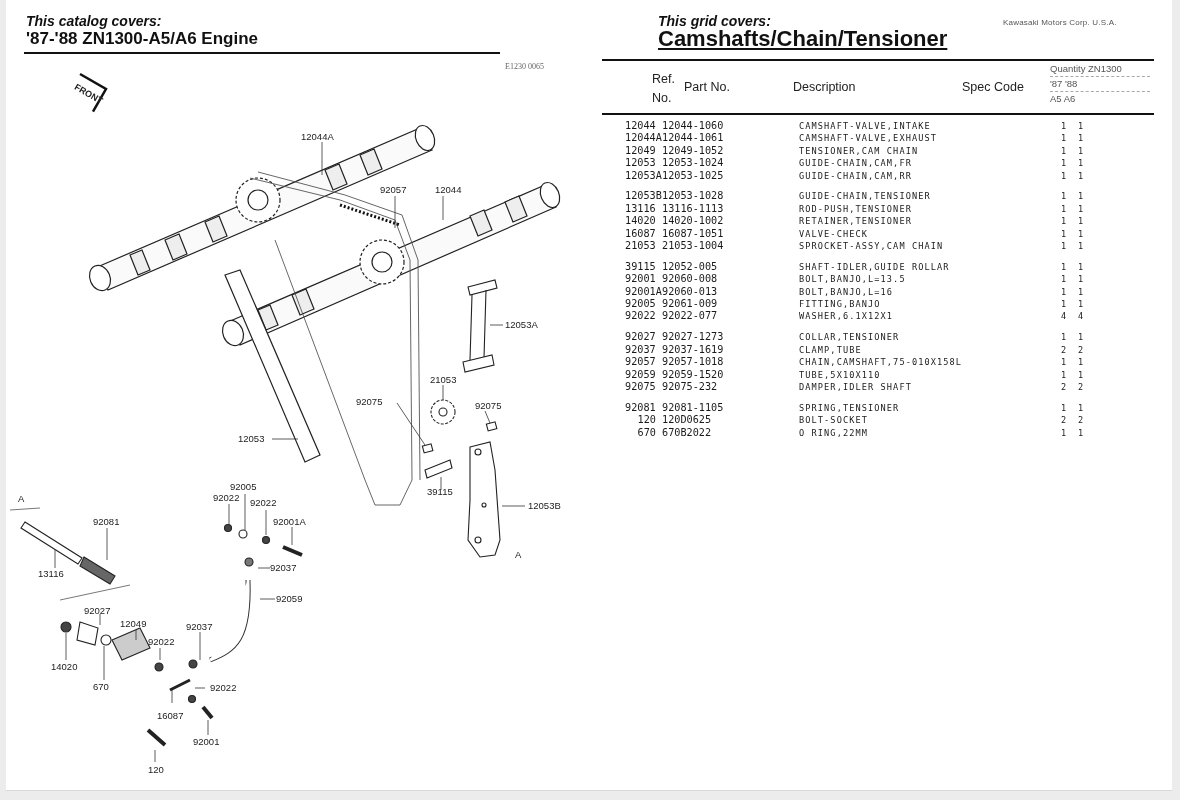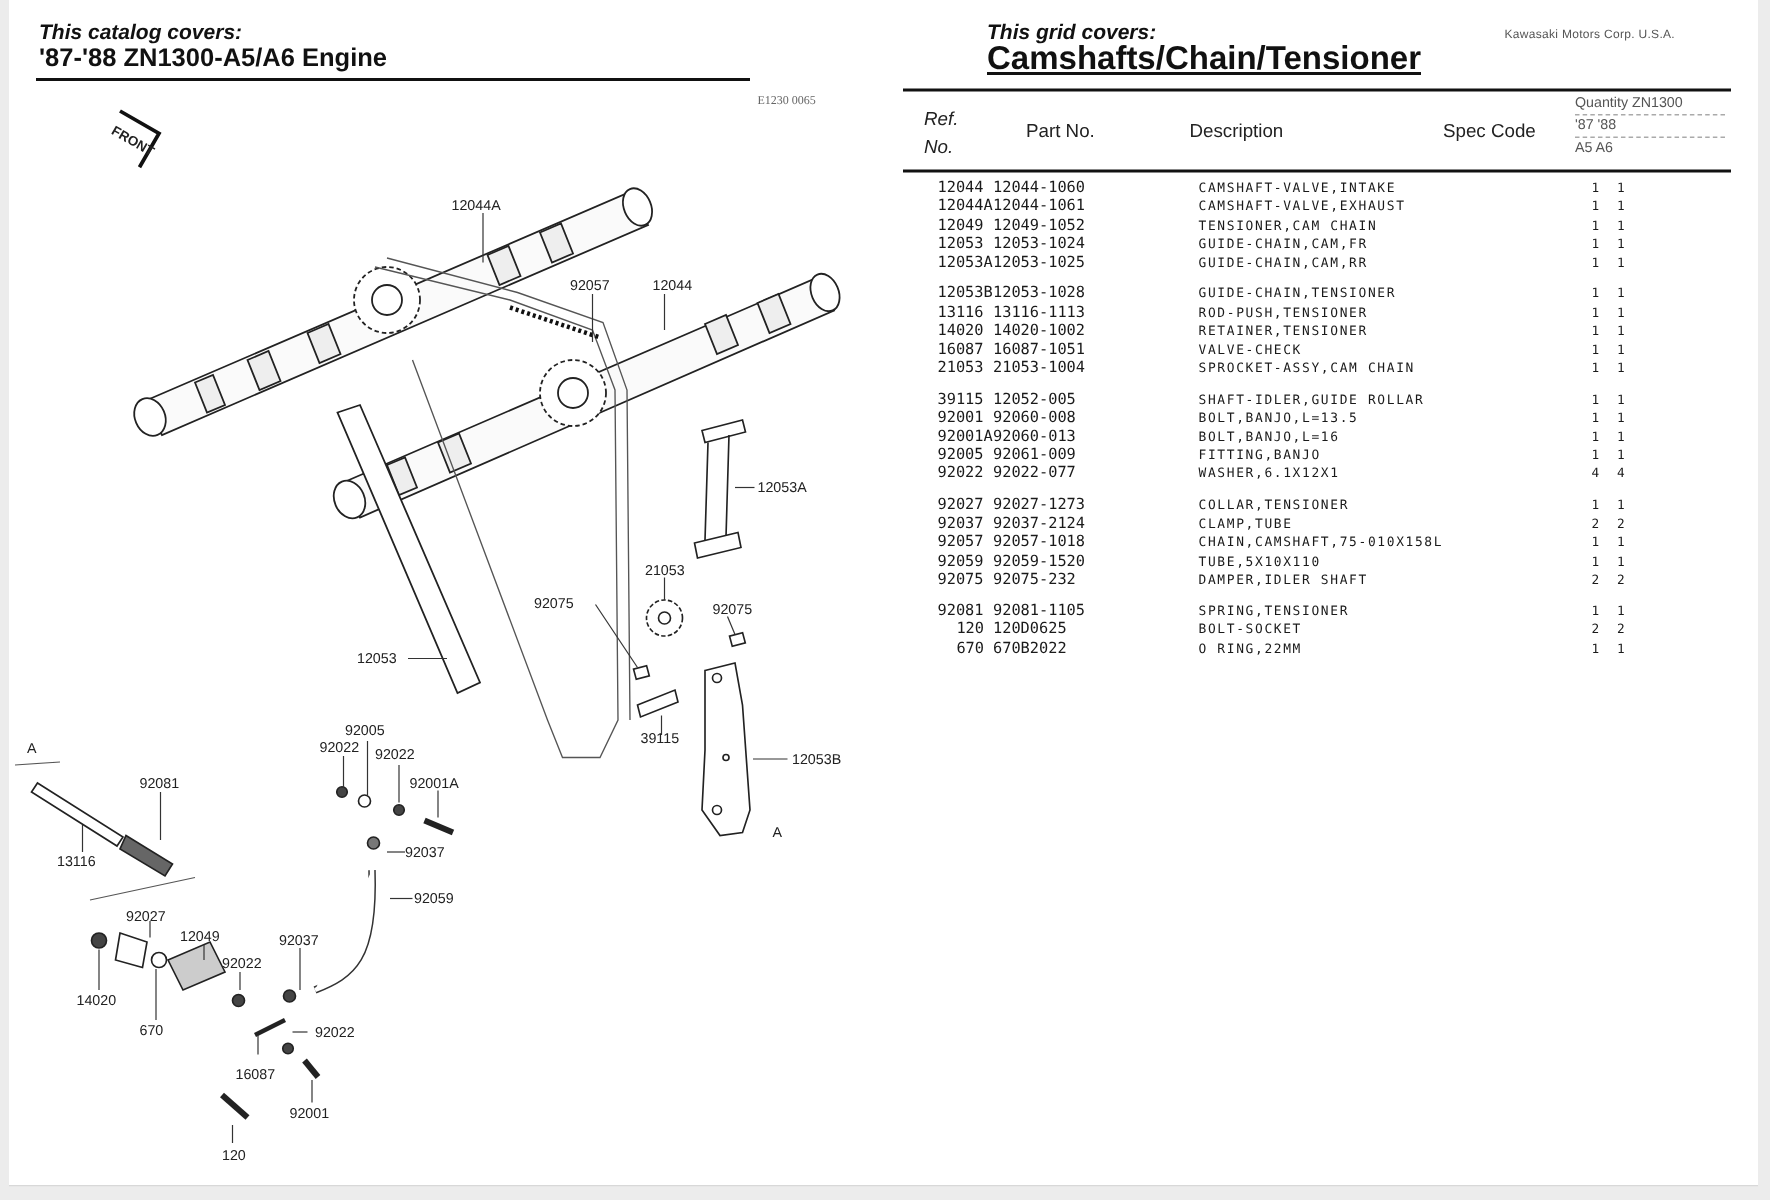--- a/index.html
+++ b/index.html
@@ -22,21 +22,21 @@
   .code-mark { position: absolute; left: 505px; top: 62px; font-family: "Liberation Serif", serif; font-size: 8px; color: #666; }
 
   .right-hdr { position: absolute; left: 646px; top: 14px; margin-left: 12px; }
   .grid-label { font-style: italic; font-weight: bold; font-size: 14px; line-height: 15px; }
   .grid-title { font-weight: bold; font-size: 22px; line-height: 19px; text-decoration: underline; }
   .maker { position: absolute; left: 1003px; top: 18px; font-size: 8px; color: #555; letter-spacing: 0.2px; }
 
   .tbl-top { position: absolute; left: 602px; top: 59px; width: 552px; height: 2px; background: #111; }
   .tbl-mid { position: absolute; left: 602px; top: 113px; width: 552px; height: 2px; background: #111; }
   .th { position: absolute; font-size: 12.5px; color: #222; }
-  .th-ref { left: 616px; top: 70px; line-height: 19px; font-style: italic; }
+  .th-ref { left: 652px; top: 70px; line-height: 19px; }
   .th-part { left: 684px; top: 80px; }
   .th-desc { left: 793px; top: 80px; }
   .th-spec { left: 962px; top: 80px; }
   .qty-head { position: absolute; left: 1050px; top: 62px; font-size: 9.5px; color: #555; line-height: 14px; }
   .qty-head .dash { border-top: 1px dashed #aaa; width: 100px; }
 
   .rows { position: absolute; left: 612px; top: 120px; width: 480px; font-family: "DejaVu Sans Mono", monospace; font-size: 10.2px; color: #1a1a1a; }
   .grp { margin-bottom: 8.5px; }
   .row { position: relative; height: 12.4px; line-height: 12.4px; white-space: pre; }
   .c-ref { position: absolute; left: 0; width: 50px; text-align: right; }
@@ -244,21 +244,21 @@
     </div>
     <div class="grp">
       <div class="row"><span class="c-ref left">39115</span><span class="c-part">12052-005</span><span class="c-desc">SHAFT-IDLER,GUIDE ROLLAR</span><span class="c-q1">1</span><span class="c-q2">1</span></div>
       <div class="row"><span class="c-ref left">92001</span><span class="c-part">92060-008</span><span class="c-desc">BOLT,BANJO,L=13.5</span><span class="c-q1">1</span><span class="c-q2">1</span></div>
       <div class="row"><span class="c-ref left">92001A</span><span class="c-part">92060-013</span><span class="c-desc">BOLT,BANJO,L=16</span><span class="c-q1">1</span><span class="c-q2">1</span></div>
       <div class="row"><span class="c-ref left">92005</span><span class="c-part">92061-009</span><span class="c-desc">FITTING,BANJO</span><span class="c-q1">1</span><span class="c-q2">1</span></div>
       <div class="row"><span class="c-ref left">92022</span><span class="c-part">92022-077</span><span class="c-desc">WASHER,6.1X12X1</span><span class="c-q1">4</span><span class="c-q2">4</span></div>
     </div>
     <div class="grp">
       <div class="row"><span class="c-ref left">92027</span><span class="c-part">92027-1273</span><span class="c-desc">COLLAR,TENSIONER</span><span class="c-q1">1</span><span class="c-q2">1</span></div>
-      <div class="row"><span class="c-ref left">92037</span><span class="c-part">92037-2124</span><span class="c-desc">CLAMP,TUBE</span><span class="c-q1">2</span><span class="c-q2">2</span></div>
+      <div class="row"><span class="c-ref left">92037</span><span class="c-part">92037-1619</span><span class="c-desc">CLAMP,TUBE</span><span class="c-q1">2</span><span class="c-q2">2</span></div>
       <div class="row"><span class="c-ref left">92057</span><span class="c-part">92057-1018</span><span class="c-desc">CHAIN,CAMSHAFT,75-010X158L</span><span class="c-q1">1</span><span class="c-q2">1</span></div>
       <div class="row"><span class="c-ref left">92059</span><span class="c-part">92059-1520</span><span class="c-desc">TUBE,5X10X110</span><span class="c-q1">1</span><span class="c-q2">1</span></div>
       <div class="row"><span class="c-ref left">92075</span><span class="c-part">92075-232</span><span class="c-desc">DAMPER,IDLER SHAFT</span><span class="c-q1">2</span><span class="c-q2">2</span></div>
     </div>
     <div class="grp">
       <div class="row"><span class="c-ref left">92081</span><span class="c-part">92081-1105</span><span class="c-desc">SPRING,TENSIONER</span><span class="c-q1">1</span><span class="c-q2">1</span></div>
       <div class="row"><span class="c-ref" style="width: 44px;">120</span><span class="c-part">120D0625</span><span class="c-desc">BOLT-SOCKET</span><span class="c-q1">2</span><span class="c-q2">2</span></div>
       <div class="row"><span class="c-ref" style="width: 44px;">670</span><span class="c-part">670B2022</span><span class="c-desc">O RING,22MM</span><span class="c-q1">1</span><span class="c-q2">1</span></div>
     </div>
   </div>

